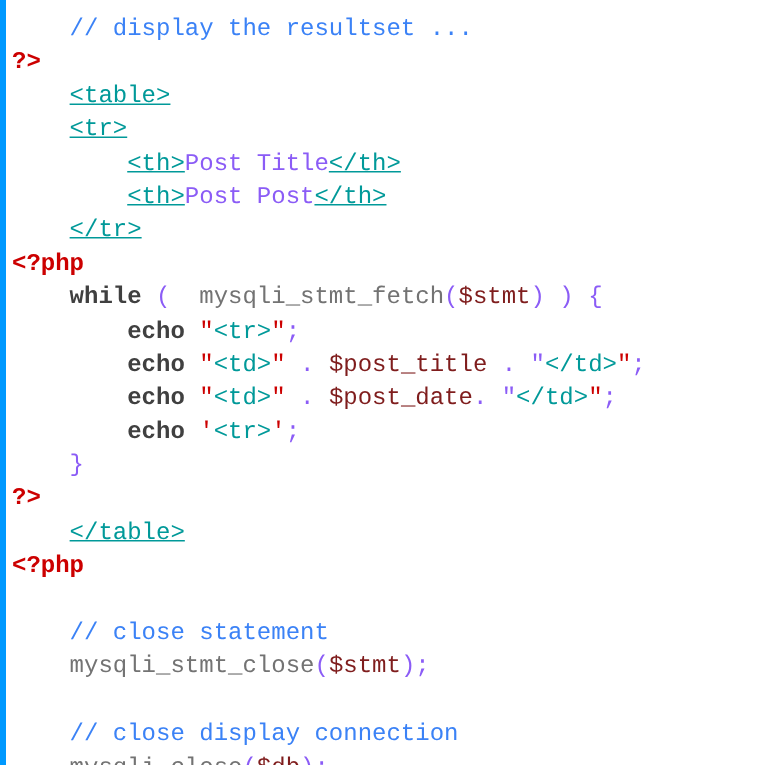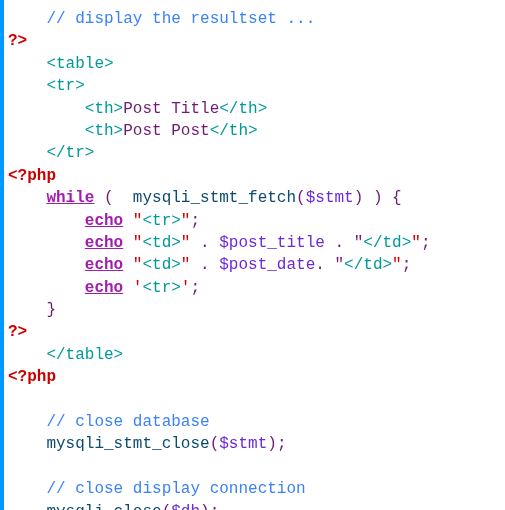--- a/index.html
+++ b/index.html
@@ -11,27 +11,27 @@
   .code-wrapper {
     border-left: 4px solid #0099ff;
     padding: 8px 0 8px 4px;
     font-family: "Courier New", Courier, monospace;
     font-size: 16px;
     line-height: 1.4;
     white-space: pre;
   }
   .c-comment { color: #3b82f6; }
   .c-phptag  { color: #cc0000; font-weight: bold; }
-  .c-tag     { color: #009999; }
-  .c-kw      { color: #a21caf; font-weight: bold; text-decoration: underline; }
-  .c-func    { color: #0c4a6e; }
-  .c-var     { color: #6d28d9; }
+  .c-tag     { color: #009999; text-decoration: underline; }
+  .c-kw      { color: #404040; font-weight: bold; }
+  .c-func    { color: #737373; }
+  .c-var     { color: #7f1d1d; }
   .c-str     { color: #cc0000; }
   .c-tagstr  { color: #009999; }
-  .c-plain   { color: #701a75; }
+  .c-plain   { color: #8b5cf6; }
 </style>
 </head>
 <body>
 
 <div class="code-wrapper">    <span class="c-comment">// display the resultset ...</span>
 <span class="c-phptag">?&gt;</span>
     <span class="c-tag">&lt;table&gt;</span>
     <span class="c-tag">&lt;tr&gt;</span>
         <span class="c-tag">&lt;th&gt;</span><span class="c-plain">Post Title</span><span class="c-tag">&lt;/th&gt;</span>
         <span class="c-tag">&lt;th&gt;</span><span class="c-plain">Post Post</span><span class="c-tag">&lt;/th&gt;</span>
@@ -40,19 +40,19 @@
     <span class="c-kw">while</span><span class="c-plain"> (  </span><span class="c-func">mysqli_stmt_fetch</span><span class="c-plain">(</span><span class="c-var">$stmt</span><span class="c-plain">)</span><span class="c-plain"> ) {</span>
         <span class="c-kw">echo</span><span class="c-str"> "</span><span class="c-tagstr">&lt;tr&gt;</span><span class="c-str">"</span><span class="c-plain">;</span>
         <span class="c-kw">echo</span><span class="c-str"> "</span><span class="c-tagstr">&lt;td&gt;</span><span class="c-str">"</span><span class="c-plain"> . </span><span class="c-var">$post_title</span><span class="c-plain"> . "</span><span class="c-tagstr">&lt;/td&gt;</span><span class="c-str">"</span><span class="c-plain">;</span>
         <span class="c-kw">echo</span><span class="c-str"> "</span><span class="c-tagstr">&lt;td&gt;</span><span class="c-str">"</span><span class="c-plain"> . </span><span class="c-var">$post_date</span><span class="c-plain">. "</span><span class="c-tagstr">&lt;/td&gt;</span><span class="c-str">"</span><span class="c-plain">;</span>
         <span class="c-kw">echo</span><span class="c-str"> '</span><span class="c-tagstr">&lt;tr&gt;</span><span class="c-str">'</span><span class="c-plain">;</span>
     <span class="c-plain">}</span>
 <span class="c-phptag">?&gt;</span>
     <span class="c-tag">&lt;/table&gt;</span>
 <span class="c-phptag">&lt;?php</span>
 
-    <span class="c-comment">// close database</span>
+    <span class="c-comment">// close statement</span>
     <span class="c-func">mysqli_stmt_close</span><span class="c-plain">(</span><span class="c-var">$stmt</span><span class="c-plain">)</span><span class="c-plain">;</span>
 
     <span class="c-comment">// close display connection</span>
     <span class="c-func">mysqli_close</span><span class="c-plain">(</span><span class="c-var">$db</span><span class="c-plain">)</span><span class="c-plain">;</span>
 
   </div>
 
 </body></html>

